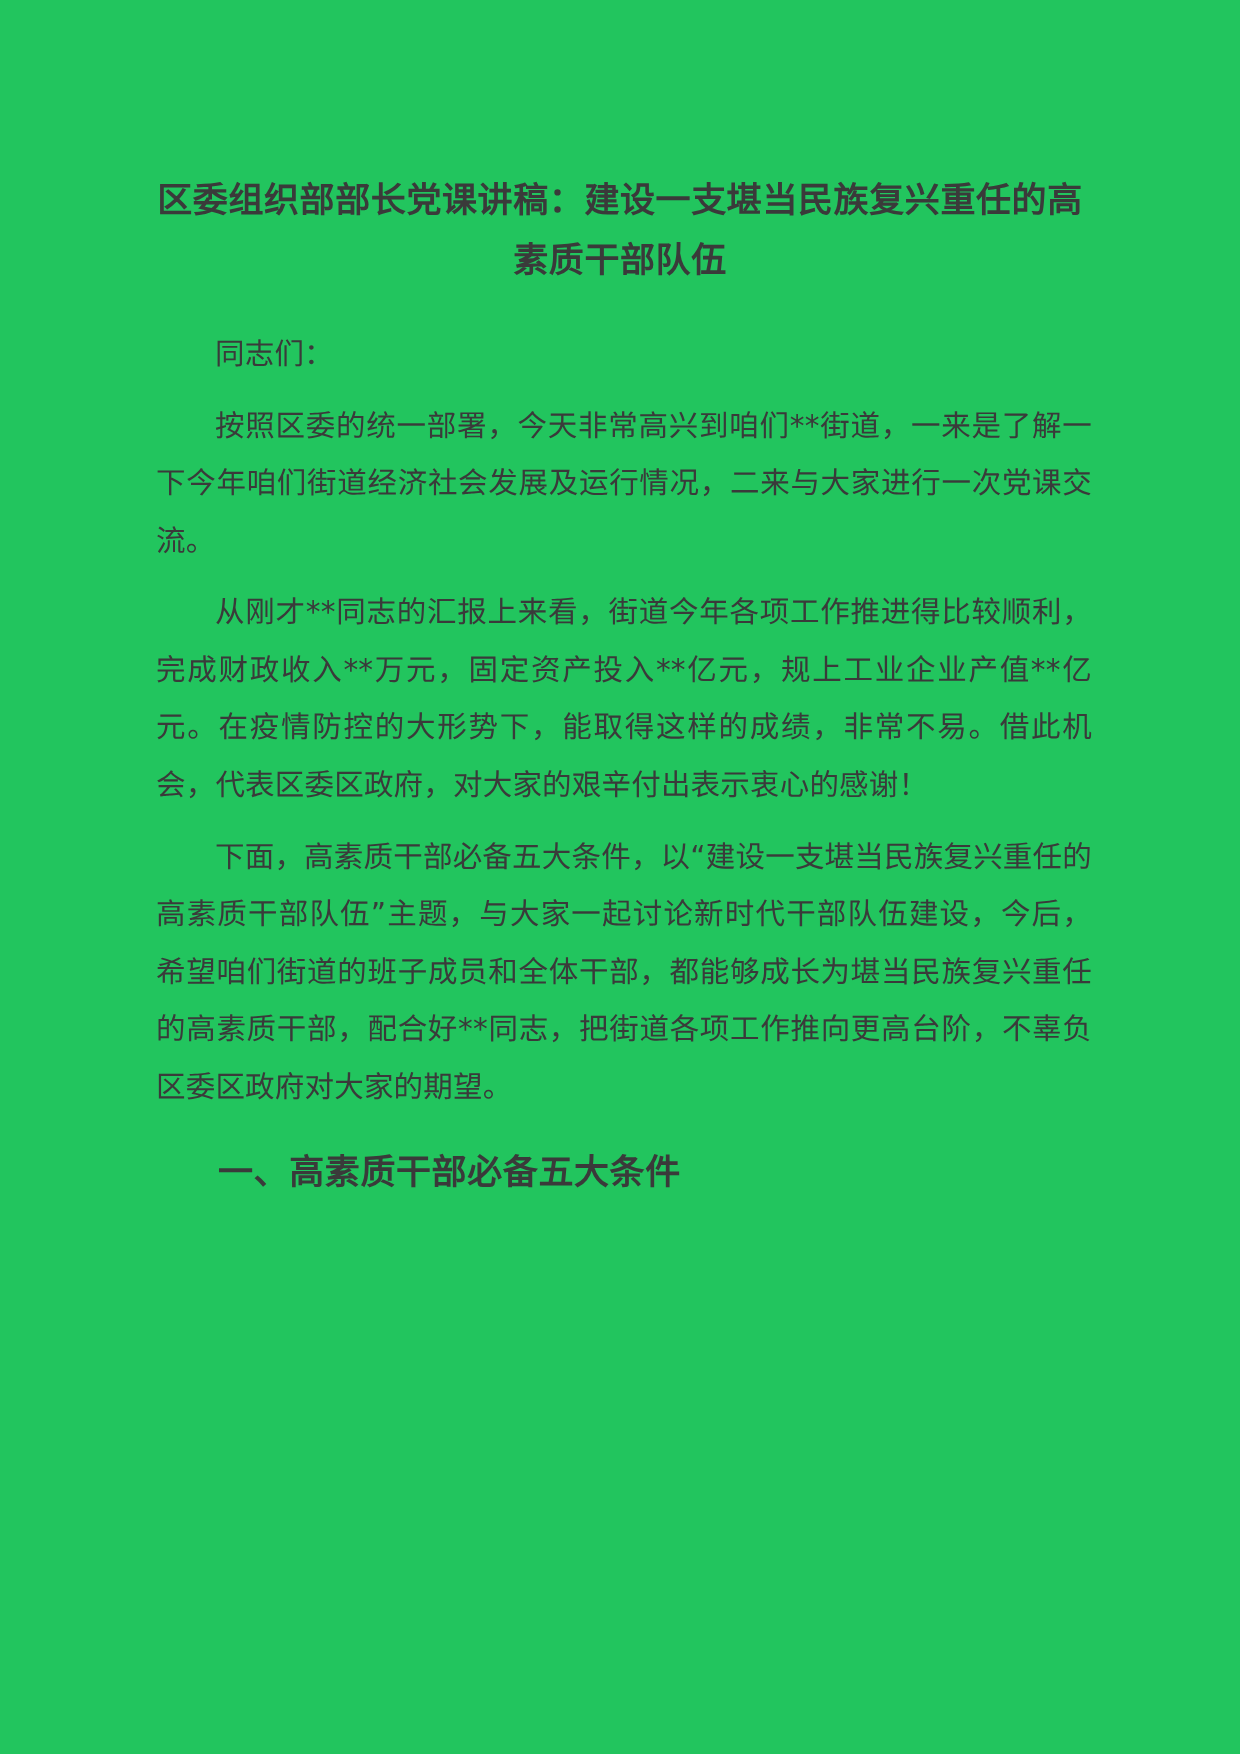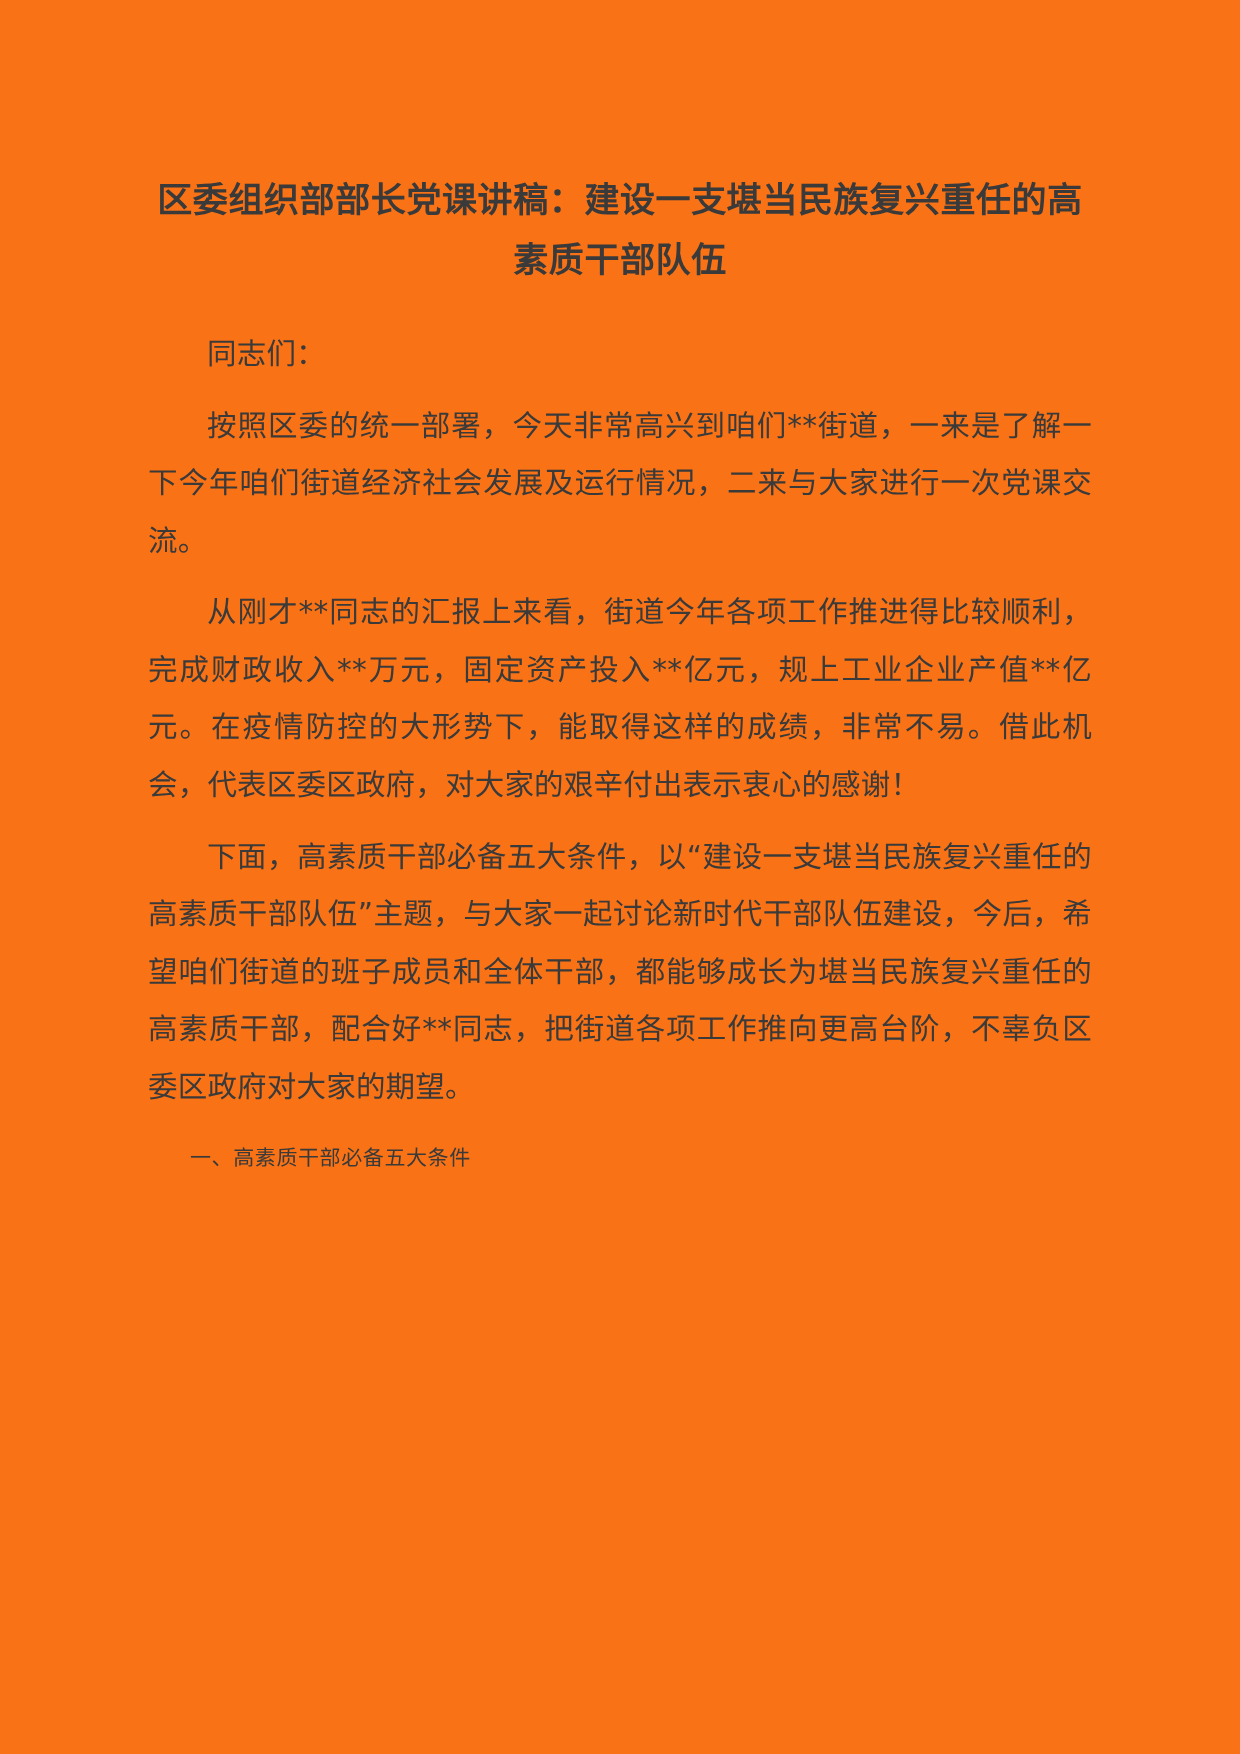--- a/index.html
+++ b/index.html
@@ -14,21 +14,21 @@
     overflow: hidden;
     font-family: "DejaVu Sans", "Liberation Sans", sans-serif;
     color: #3a3a3a;
     -webkit-font-smoothing: antialiased;
   }
 
   .page {
     box-sizing: border-box;
     width: 1240px;
     height: 1754px;
-    background: #f97316;
+    background: #22c55e;
     padding: 170px 148px 0 148px;
     position: relative;
   }
 
   .doc-title {
     font-size: 35px;
     font-weight: bold;
     line-height: 1.72;
     text-align: center;
     color: #3a3a3a;
@@ -43,31 +43,31 @@
     color: #3a3a3a;
     margin: 0 0 14px 0;
     text-indent: 2em;
     letter-spacing: 0.2px;
   }
 
   .body-para {
     font-size: 29.5px;
     line-height: 1.95;
     color: #3a3a3a;
-    margin: 0 0 14px 0;
+    margin: 0 0 14px 8px;
     text-indent: 2em;
     text-align: justify;
     text-justify: inter-ideograph;
     letter-spacing: 0.2px;
     word-break: break-all;
   }
 
   .section-heading {
-    font-size: 21px;
-    font-weight: normal;
+    font-size: 35px;
+    font-weight: bold;
     line-height: 1.95;
     color: #3a3a3a;
     margin: 22px 0 12px 0;
     text-indent: 2em;
     letter-spacing: 0.6px;
   }
 
   .last-para {
     margin-bottom: 0;
   }

